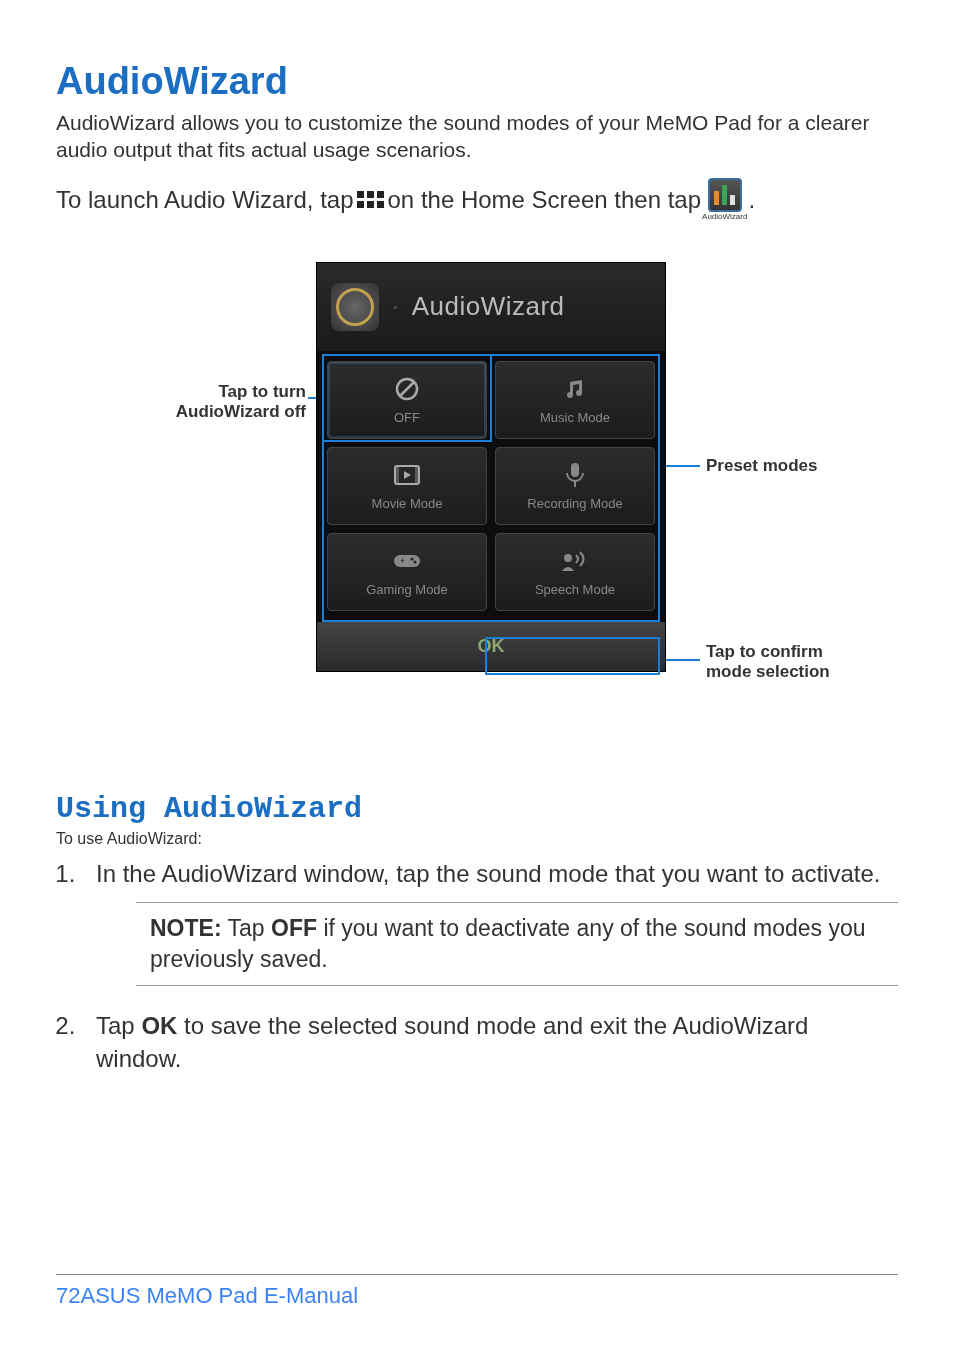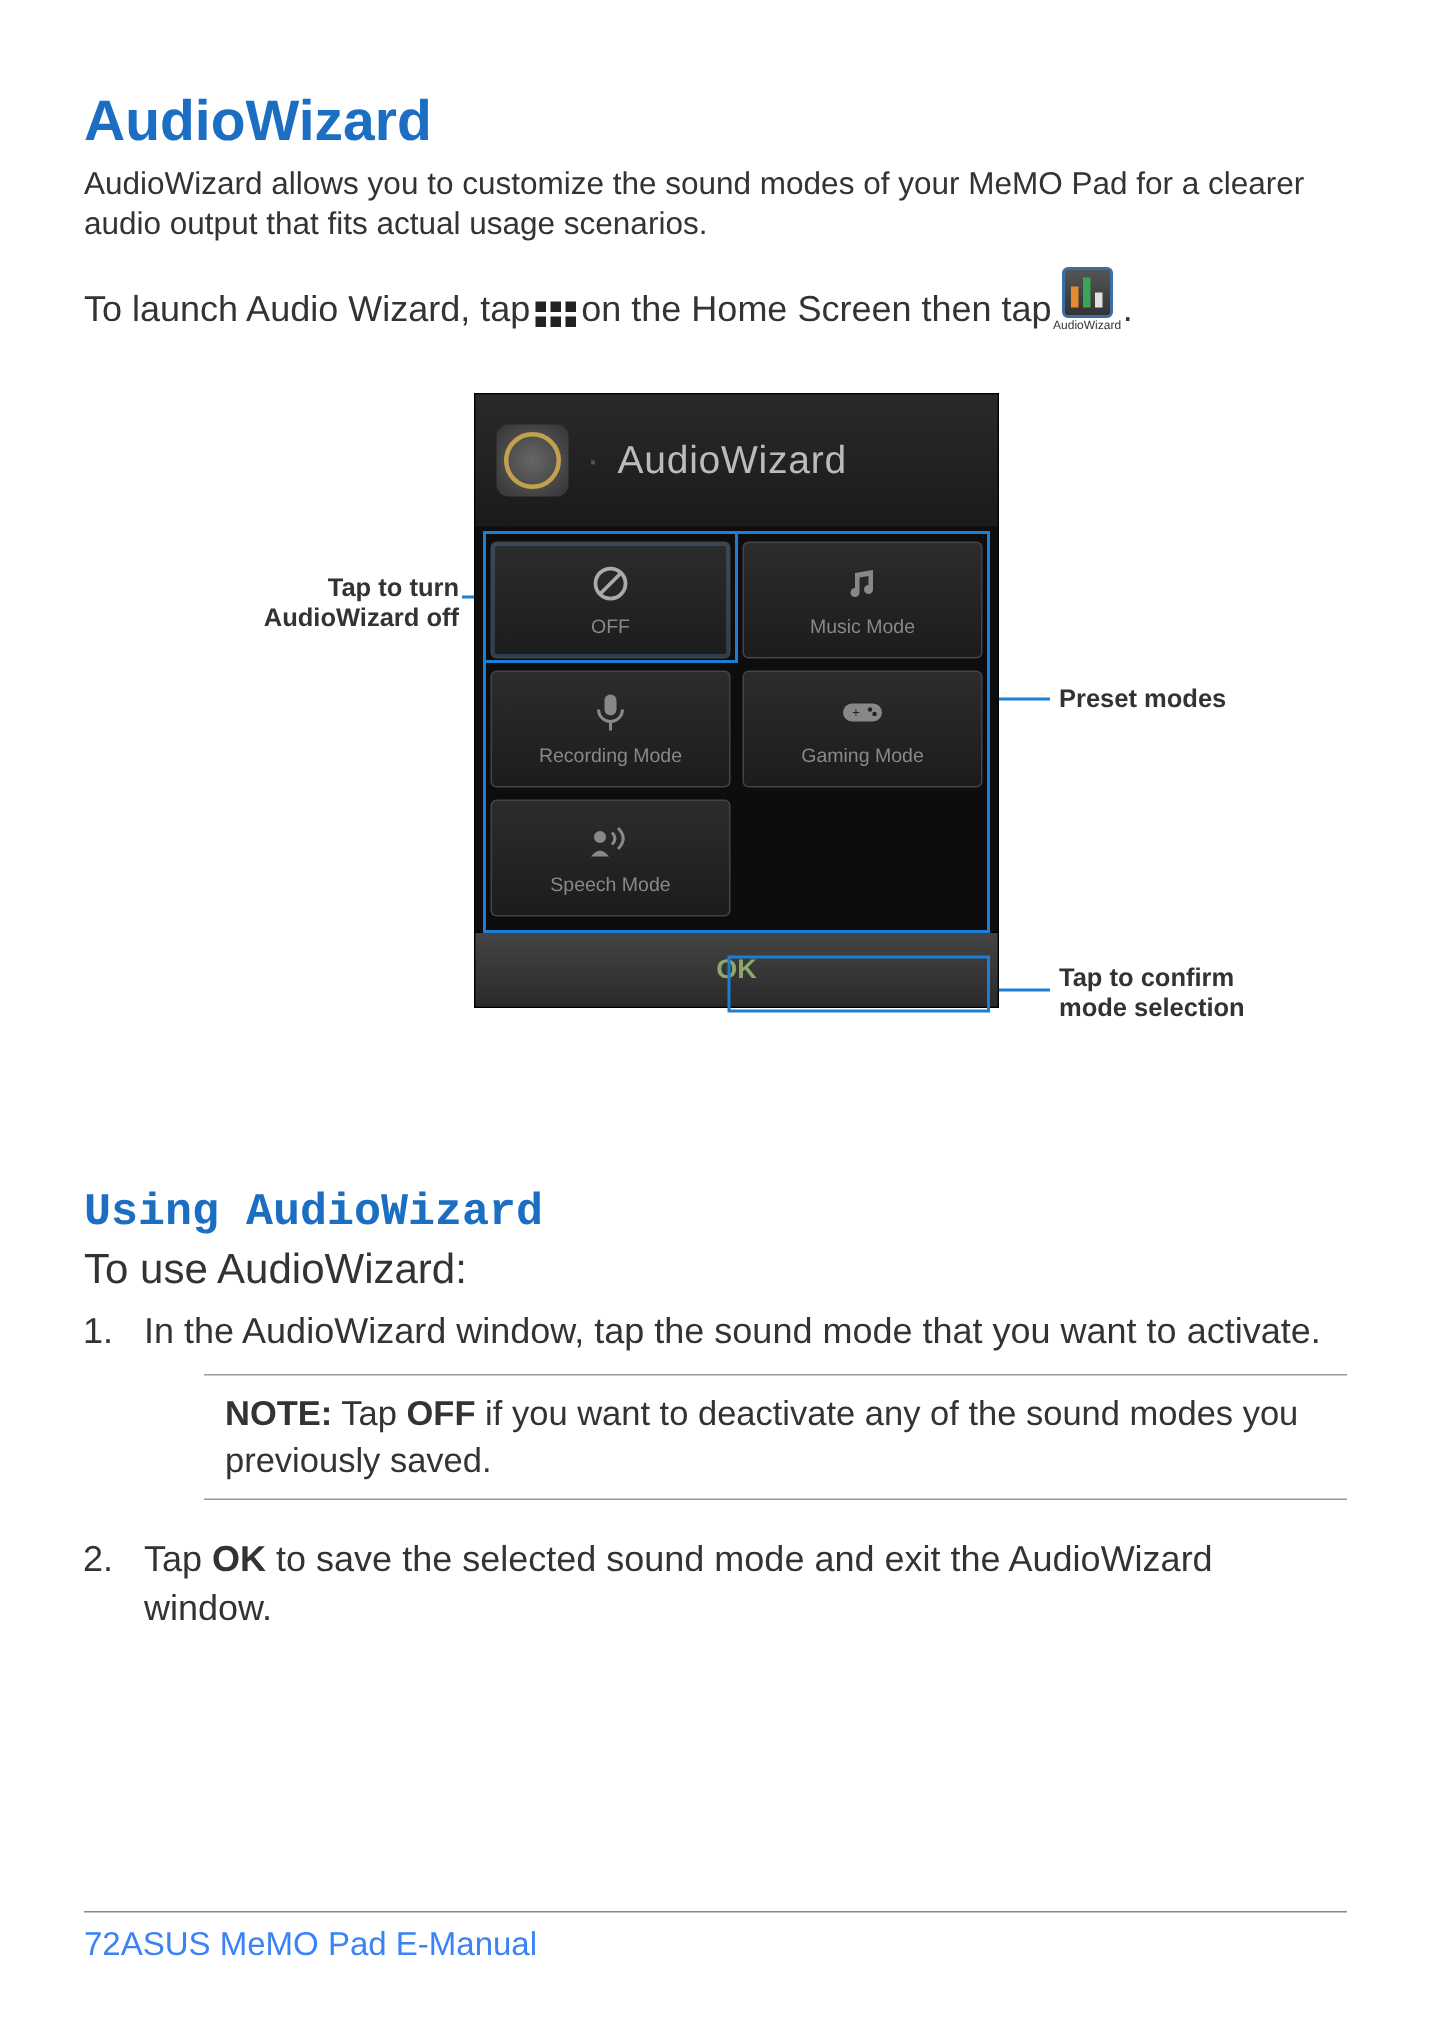--- a/index.html
+++ b/index.html
@@ -22,21 +22,21 @@
       font-size: 21px;
       line-height: 1.3;
       color: #333;
       margin-bottom: 14px;
     }
     .launch-row {
       font-size: 24px;
       line-height: 1.3;
       color: #333;
       display: flex;
-      align-items: flex-end;
+      align-items: center;
       flex-wrap: wrap;
       gap: 1px;
     }
     .apps-icon {
       display: inline-flex;
       flex-wrap: wrap;
       width: 32px;
       height: 24px;
       gap: 3px;
       align-content: center;
@@ -177,21 +177,21 @@
 
     .h2 {
       color: #1b6ec2;
       font-size: 30px;
       font-weight: 700;
       margin-top: 40px;
       margin-bottom: 4px;
       font-family: Liberation Mono, monospace;
     }
     .list-intro {
-      font-size: 28px;
+      font-size: 16px;
       color: #333;
       margin-bottom: 10px;
     }
     ol.steps {
       font-size: 24px;
       color: #333;
       padding-left: 26px;
     }
     ol.steps li {
       padding-left: 14px;
@@ -284,20 +284,31 @@
       <div class="mode-btn">
         <div class="ico">
           <svg width="26" height="26" viewBox="0 0 26 26">
               <path d="M8 6 L20 4 L20 17 A3 3 0 1 1 17 14 L17 8 L11 9 L11 19 A3 3 0 1 1 8 16 Z" fill="#888"></path>
             </svg>
         </div>
         <span>Music Mode</span>
       </div>
       <div class="mode-btn">
         <div class="ico">
+          <svg width="28" height="22" viewBox="0 0 28 22">
+              <rect x="2" y="2" width="24" height="18" rx="2" fill="none" stroke="#aaa" stroke-width="2"></rect>
+              <rect x="2" y="2" width="4" height="18" fill="#aaa" opacity="0.4"></rect>
+              <rect x="22" y="2" width="4" height="18" fill="#aaa" opacity="0.4"></rect>
+              <polygon points="11,7 11,15 18,11" fill="#aaa"></polygon>
+            </svg>
+        </div>
+        <span>Movie Mode</span>
+      </div>
+      <div class="mode-btn">
+        <div class="ico">
           <svg width="22" height="28" viewBox="0 0 22 28">
               <rect x="7" y="2" width="8" height="14" rx="4" fill="#888"></rect>
               <path d="M3 12 A8 8 0 0 0 19 12" fill="none" stroke="#888" stroke-width="2"></path>
               <line x1="11" y1="20" x2="11" y2="26" stroke="#888" stroke-width="2"></line>
             </svg>
         </div>
         <span>Recording Mode</span>
       </div>
       <div class="mode-btn">
         <div class="ico">

